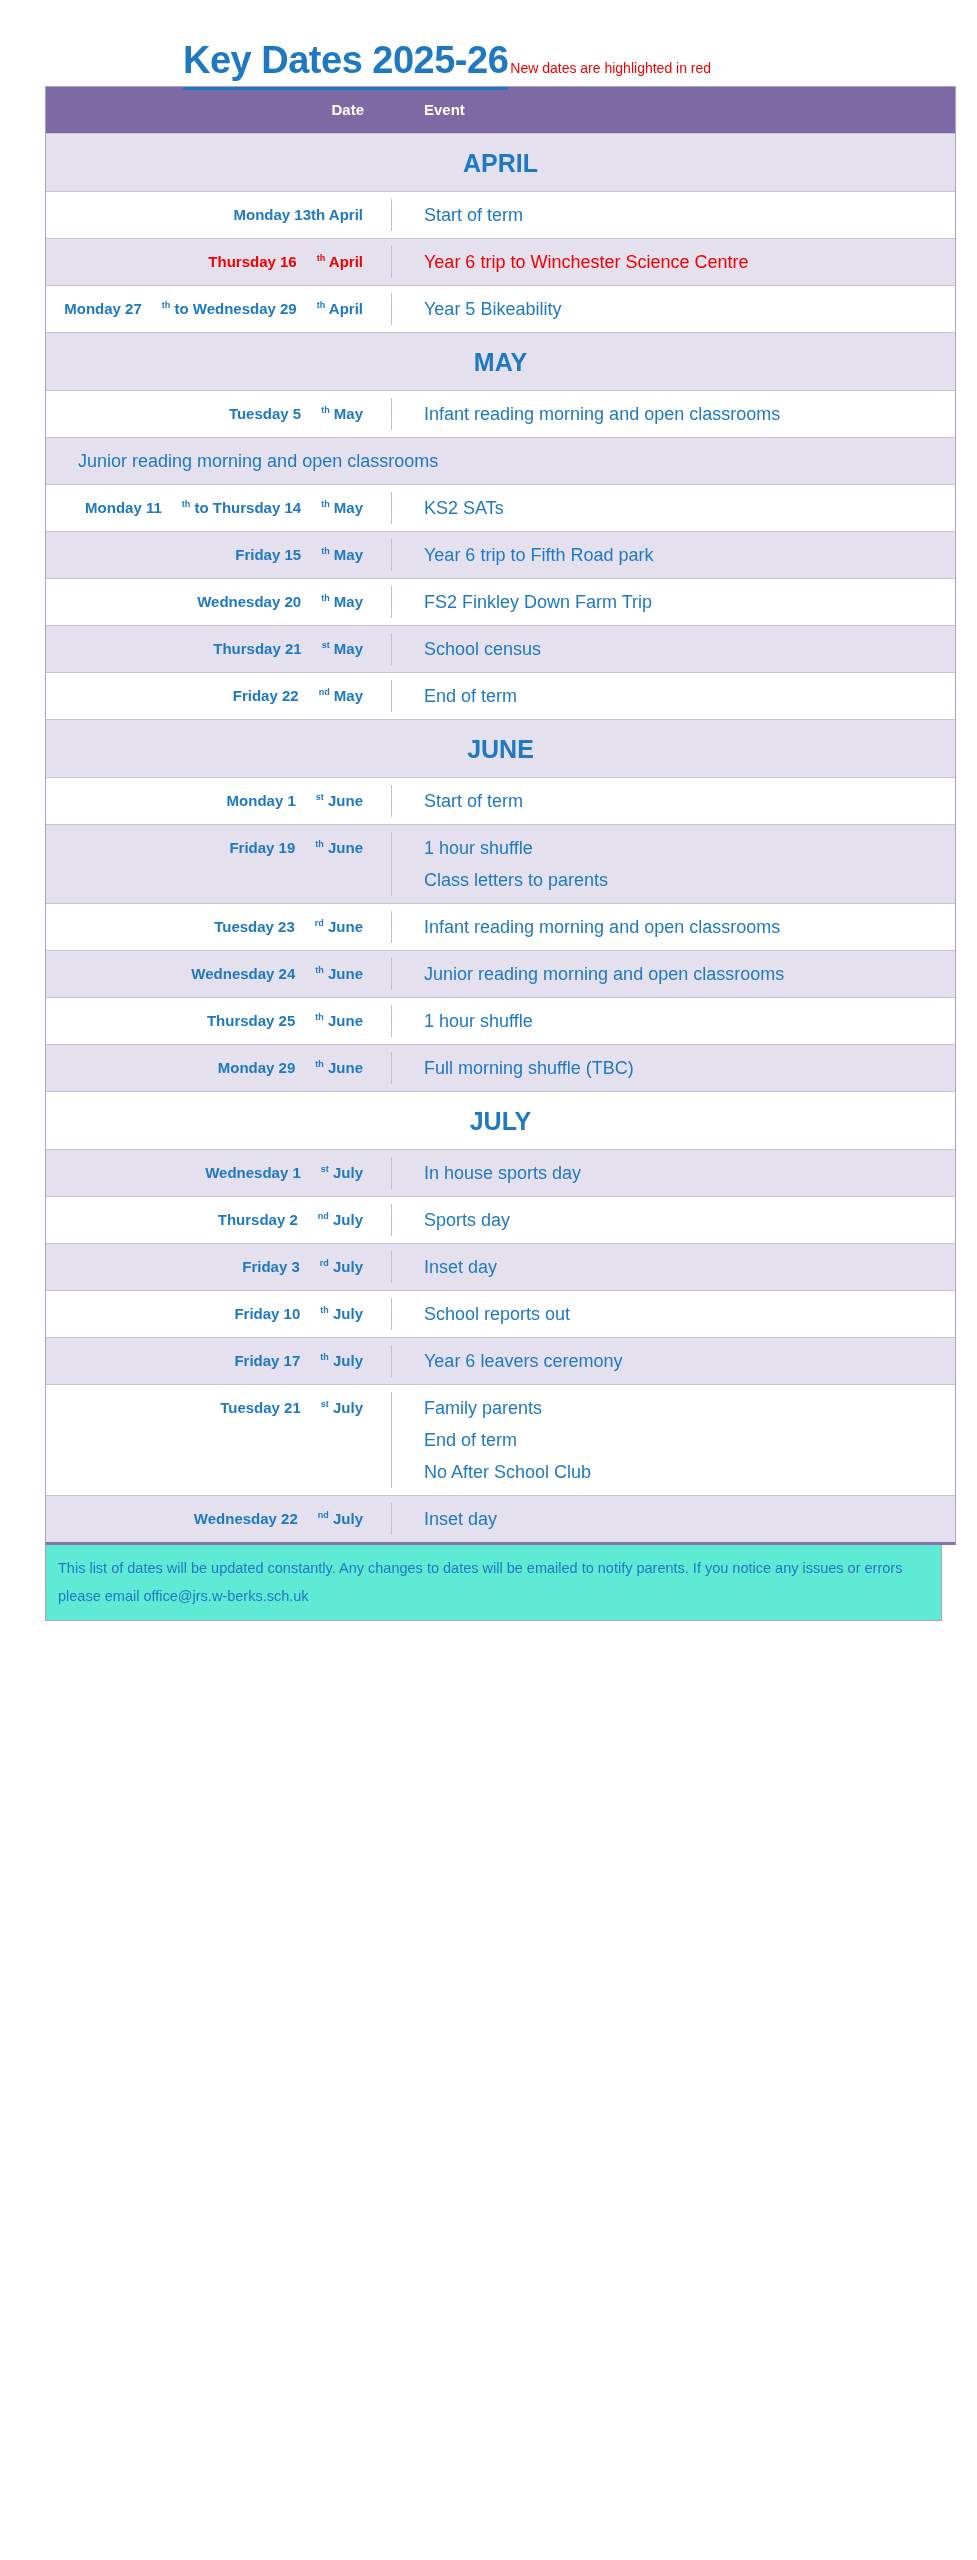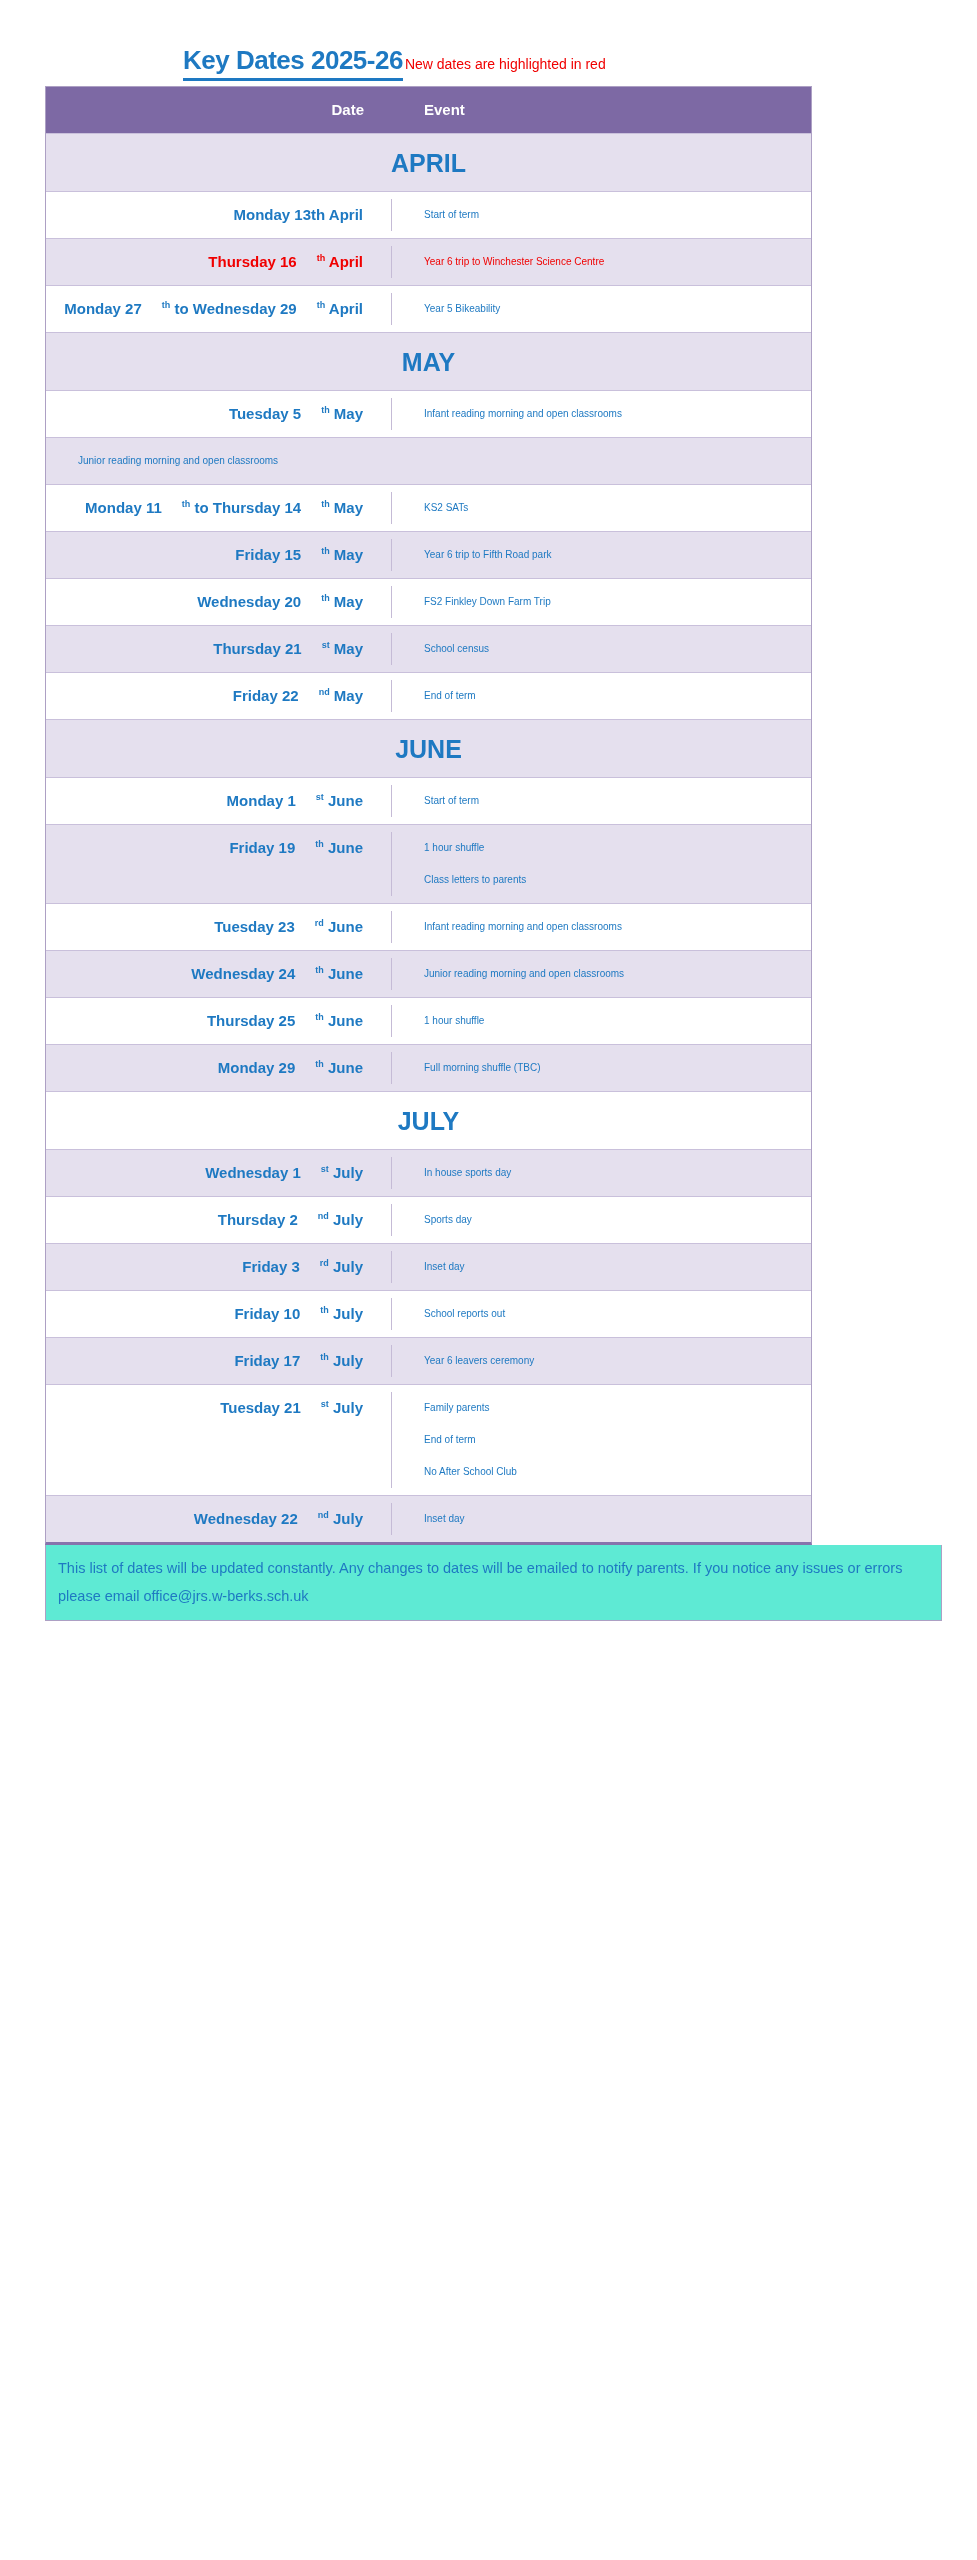--- a/index.html
+++ b/index.html
@@ -24,39 +24,39 @@
     overflow:hidden;
   }
   
   .title-wrap{
     padding:42px 0 0 183px;
     display:flex;
     align-items:baseline;
     height:86px;
   }
   .doc-title{
-    font-size:26px;
+    font-size:38px;
     font-weight:bold;
     color:var(--blue);
     letter-spacing:-0.5px;
     border-bottom:3px solid var(--blue);
-    padding-bottom:0;
+    padding-bottom:9px;
     line-height:36px;
     white-space:nowrap;
   }
   .doc-note{
     font-size:14px;
     color:var(--red);
     margin-left:2px;
     white-space:nowrap;
   }
   
   .table{
     margin-left:45px;
-    width:767px;
+    width:911px;
     border:1px solid var(--border);
     border-bottom:3px solid var(--thick);
     background:#5eead4;
   }
   .thead{
     display:flex;
     background:var(--purple);
     color:#ffffff;
     font-weight:bold;
     font-size:15px;
@@ -80,21 +80,21 @@
     border-top:1px solid var(--rowline);
     padding:7px 0;
     background:#ffffff;
   }
   .row .cell-date{
     border-right:1px solid var(--divider);
     font-size:15px;
     line-height:32px;
   }
   .row .cell-event{
-    font-size:10px;
+    font-size:18px;
     line-height:32px;
   }
   .evline{line-height:32px;}
   .month-row{
     border-top:1px solid var(--rowline);
     height:58px;
     line-height:58px;
     text-align:center;
     font-size:25px;
     font-weight:bold;

